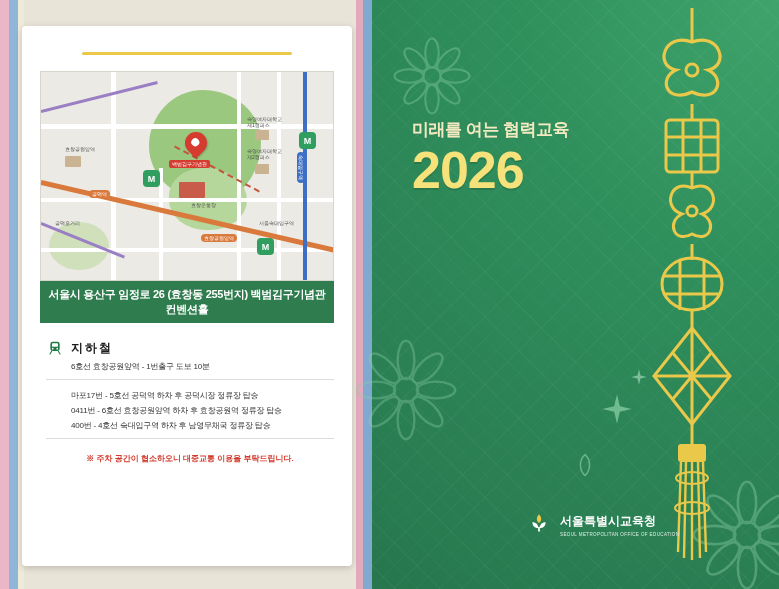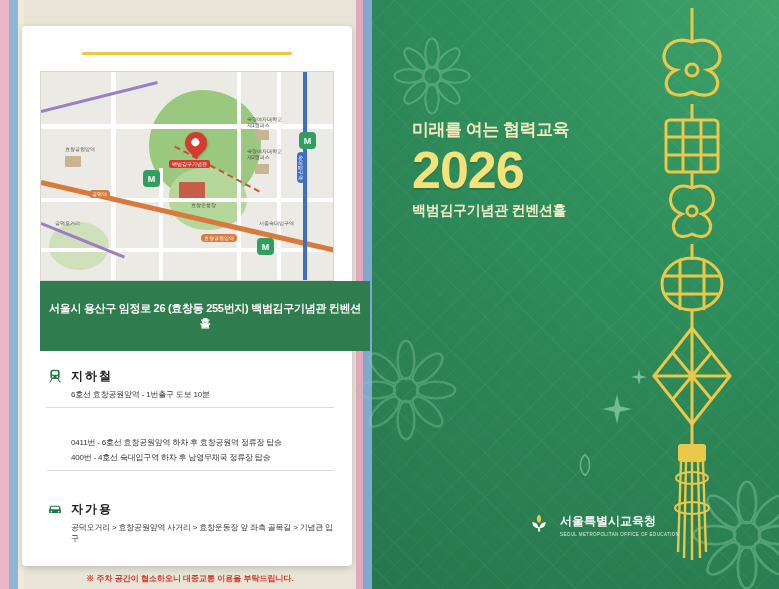--- a/index.html
+++ b/index.html
@@ -129,30 +129,30 @@
   }
   .map-bldg {
     position: absolute; background: #c9b391; border-radius: 1px;
   }
   .map-bldg.red { background: #c95b4a; }
   .line-badge {
     position: absolute; font-size: 5px; color: #fff; padding: 1px 3px;
     border-radius: 6px; white-space: nowrap;
   }
   .addr-bar {
-    width: 330px; background: #2f7d4e; color: #fff;
+    width: 294px; background: #2f7d4e; color: #fff;
     font-size: 11px; font-weight: 700; text-align: center;
-    padding: 20px 4px; letter-spacing: -.3px;
+    padding: 6px 4px; letter-spacing: -.3px;
   }
 
   
   .info {
     margin-top: 16px; padding-left: 6px;
   }
-  .info-block { margin-bottom: 29px; }
+  .info-block { margin-bottom: 10px; }
   .info-head {
     display: flex; align-items: center; gap: 7px;
   }
   .info-head .ico {
     width: 18px; height: 18px; display: flex; align-items: center; justify-content: center;
   }
   .info-head .label {
     font-size: 12px; font-weight: 700; color: #1c1c1c; letter-spacing: 2px;
   }
   .info-line {
@@ -382,48 +382,34 @@
               <path d="M7 17 L4.5 21 M17 17 L19.5 21" stroke="#1f7a46" stroke-width="1.6" stroke-linecap="round"></path>
             </svg>
           </span>
           <span class="label">지하철</span>
         </div>
         <div class="info-line">6호선 효창공원앞역 - 1번출구 도보 10분</div>
         <div class="sep"></div>
       </div>
 
       <div class="info-block">
+        <div class="info-line">마포17번 - 5호선 공덕역 하차 후 공덕시장 정류장 탑승</div>
         <div class="info-line">0411번 - 6호선 효창공원앞역 하차 후 효창공원역 정류장 탑승</div>
         <div class="info-line">400번 - 4호선 숙대입구역 하차 후 남영무채국 정류장 탑승</div>
         <div class="sep"></div>
       </div>
 
-      <div class="info-block">
-        <div class="info-head">
-          <span class="ico">
-            <svg width="16" height="16" viewBox="0 0 24 24">
-              <path d="M3 14 L4.6 9 C5 7.8 5.8 7 7 7 H17 C18.2 7 19 7.8 19.4 9 L21 14 V18 H3 Z" fill="#1f7a46"></path>
-              <rect x="6" y="8.6" width="12" height="3.8" rx="1" fill="#fff"></rect>
-              <circle cx="6.5" cy="16" r="1.2" fill="#fff"></circle>
-                <circle cx="17.5" cy="16" r="1.2" fill="#fff"></circle>
-            </svg>
-          </span>
-          <span class="label">자가용</span>
-        </div>
-        <div class="info-line">공덕오거리 &gt; 효창공원앞역 사거리 &gt; 효창운동장 앞 좌측 골목길 &gt; 기념관 입구</div>
-      </div>
 
       <div class="notice">※ 주차 공간이 협소하오니 대중교통 이용을 부탁드립니다.</div>
     </div>
   </div>
 
   <div class="right-text">
     <div class="tagline">미래를 여는 협력교육</div>
     <div class="year">2026</div>
-    <div class="where">백범김구기념관 컨벤션홀</div>
   </div>
 
   <div class="logo">
     <span>
       <svg width="22" height="22" viewBox="0 0 30 30">
         <path d="M15 3 C19 7 19 12 15 15 C11 12 11 7 15 3 Z" fill="#e9c84a"></path>
         <path d="M6 14 C11 14 14 17 14 22 C9 22 6 19 6 14 Z" fill="#ffffff"></path>
         <path d="M24 14 C24 19 21 22 16 22 C16 17 19 14 24 14 Z" fill="#ffffff"></path>
         <rect x="13.8" y="20" width="2.4" height="7" rx="1" fill="#ffffff"></rect>
       </svg>

